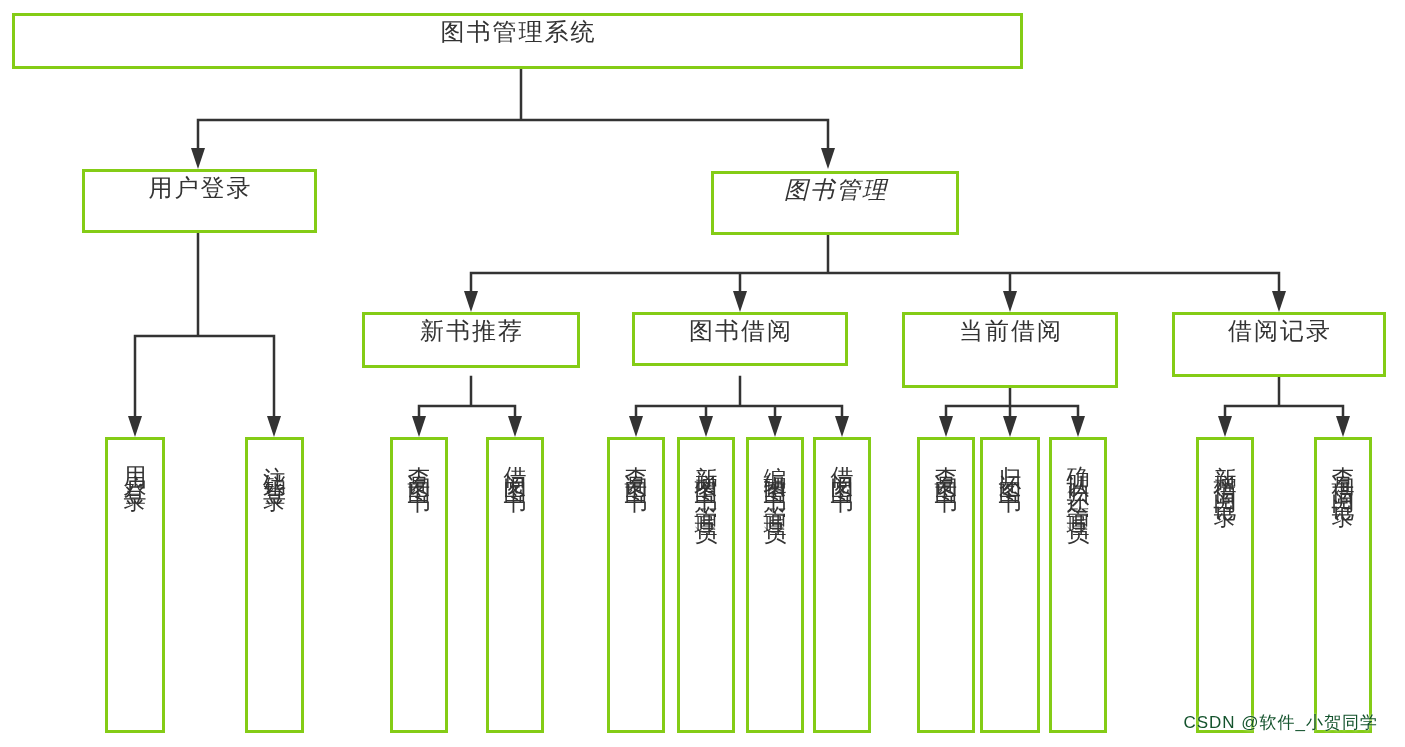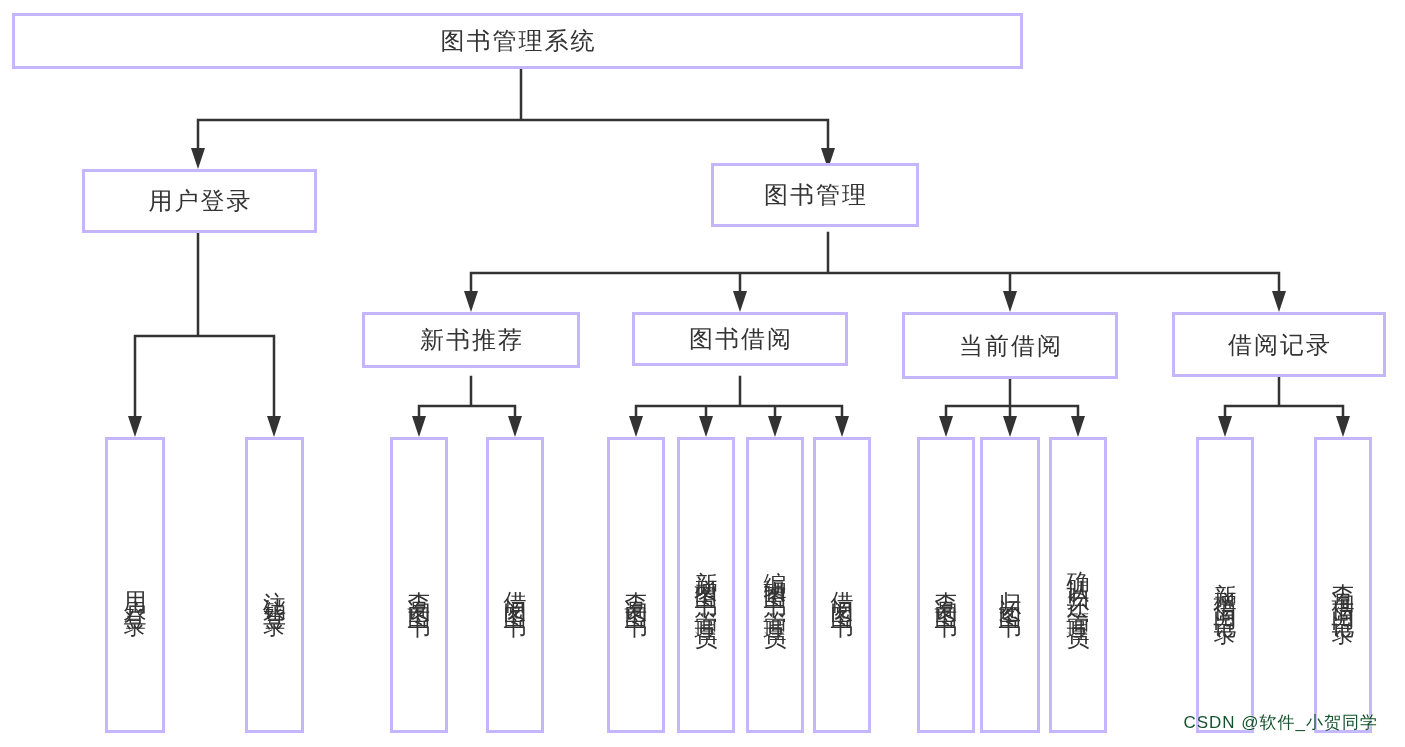--- a/index.html
+++ b/index.html
@@ -2,22 +2,22 @@
 <html><head>
 <meta charset="utf-8">
 <style>
   html,body{margin:0;padding:0;background:#ffffff;}
   .stage{
     position:relative;width:1405px;height:747px;background:#ffffff;overflow:hidden;
     font-family:"Liberation Sans","DejaVu Sans",sans-serif;color:#333333;
   }
   .connectors{position:absolute;left:0;top:0;width:1405px;height:747px;z-index:0;}
   .box{
-    position:absolute;box-sizing:border-box;border:3px solid #c4b5fd;background:#ffffff;
-    display:flex;align-items:center;justify-content:center;z-index:1;
+    position:absolute;box-sizing:border-box;border:3px solid #84cc16;background:#ffffff;
+    display:flex;justify-content:center;z-index:1;
   }
   .h-label{
     font-size:24px;letter-spacing:2px;padding-left:2px;white-space:nowrap;color:#333333;
   }
   .v-label{
     writing-mode:vertical-rl;text-orientation:mixed;font-size:23px;letter-spacing:8px;
     padding-top:8px;white-space:nowrap;color:#333333;line-height:1;
   }
   .watermark{
     position:absolute;top:711px;right:27px;z-index:3;
@@ -74,31 +74,31 @@
       M1218 416h14l-7 21z M1336 416h14l-7 21z"></path>
   </svg>
 
   <div class="box" style="left:12px;top:13px;width:1011px;height:56px;">
     <span class="h-label">图书管理系统</span>
   </div>
 
   <div class="box" style="left:82px;top:169px;width:235px;height:64px;">
     <span class="h-label">用户登录</span>
   </div>
-  <div class="box" style="left:711px;top:163px;width:208px;height:64px;">
+  <div class="box" style="left:711px;top:171px;width:248px;height:64px;font-style:italic;">
     <span class="h-label">图书管理</span>
   </div>
 
   <div class="box" style="left:362px;top:312px;width:218px;height:56px;">
     <span class="h-label">新书推荐</span>
   </div>
   <div class="box" style="left:632px;top:312px;width:216px;height:54px;">
     <span class="h-label">图书借阅</span>
   </div>
-  <div class="box" style="left:902px;top:312px;width:216px;height:67px;">
+  <div class="box" style="left:902px;top:312px;width:216px;height:76px;">
     <span class="h-label">当前借阅</span>
   </div>
   <div class="box" style="left:1172px;top:312px;width:214px;height:65px;">
     <span class="h-label">借阅记录</span>
   </div>
 
   <div class="box" style="left:105px;top:437px;width:60px;height:296px;">
     <span class="v-label">用户登录</span>
   </div>
   <div class="box" style="left:245px;top:437px;width:59px;height:296px;">

